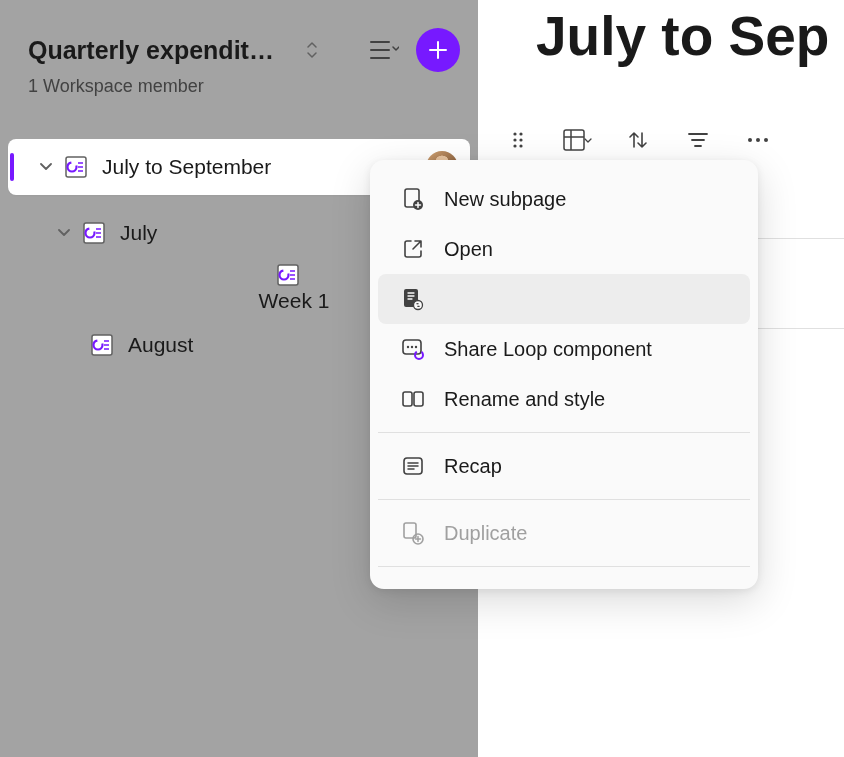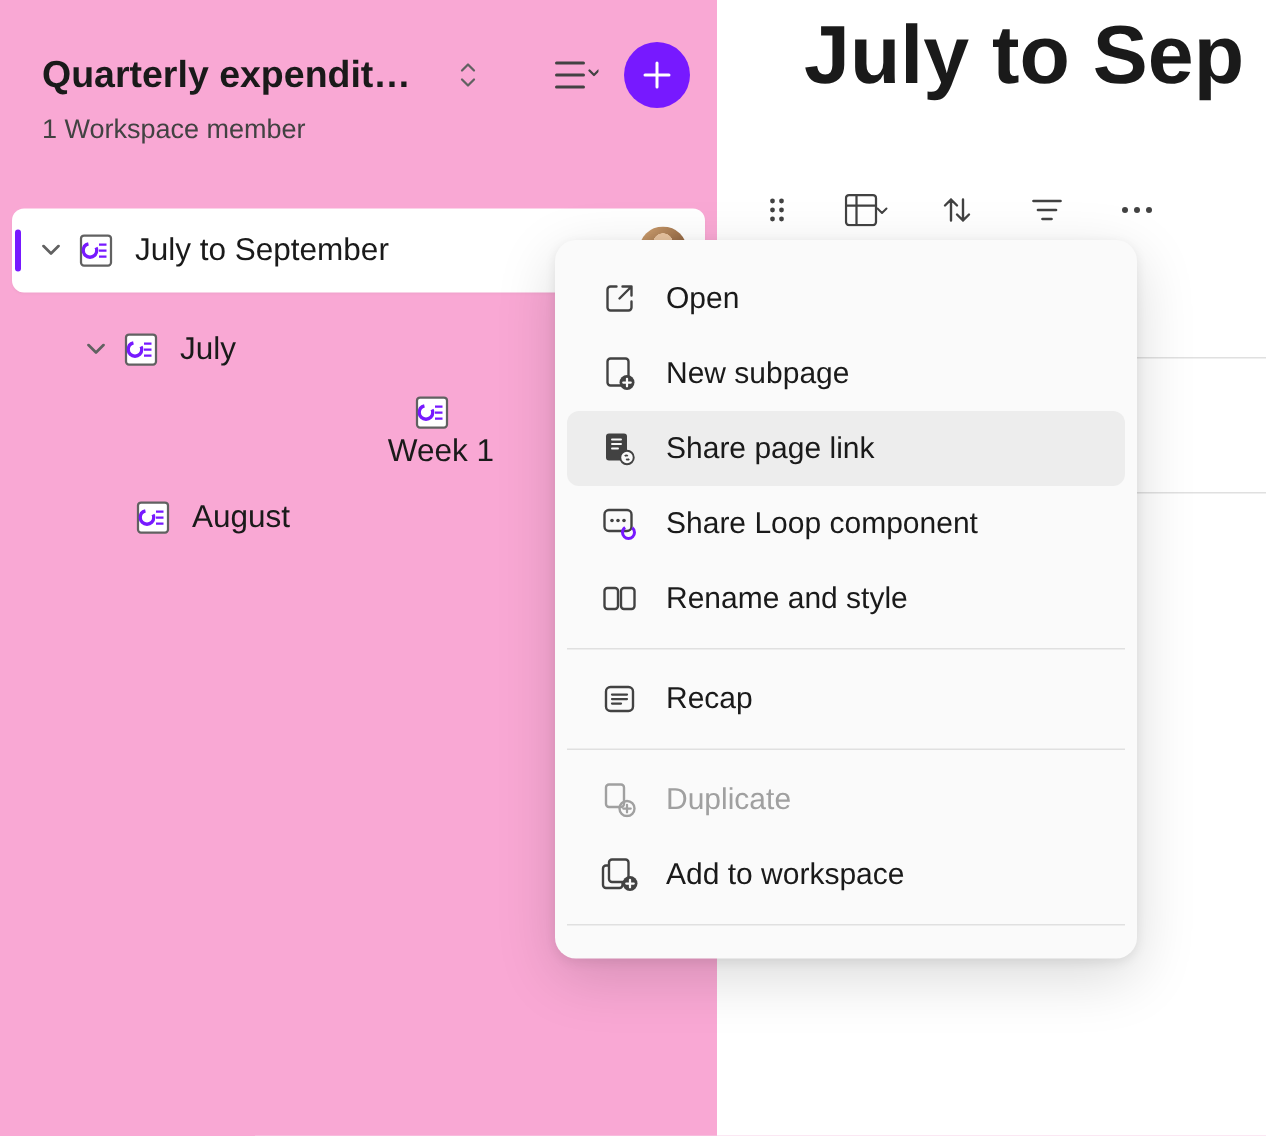--- a/index.html
+++ b/index.html
@@ -7,21 +7,21 @@
       font-family: 'Segoe UI', -apple-system, BlinkMacSystemFont, sans-serif;
       background: #f5f5f7;
       width: 844px;
       height: 757px;
       overflow: hidden;
       position: relative;
     }
     .sidebar {
       width: 478px;
       height: 100%;
-      background: #f9a8d4;
+      background: #a3a3a3;
       padding: 28px 0 0 0;
       position: absolute;
       left: 0;
       top: 0;
     }
     .main-area {
       position: absolute;
       left: 478px;
       top: 0;
       width: 366px;
@@ -79,21 +79,21 @@
     }
     .workspace-sub {
       padding: 4px 28px 0 28px;
       font-size: 18px;
       color: #424242;
     }
     .nav-tree { margin-top: 42px; }
     .nav-item {
       display: flex;
       align-items: center;
-      padding: 0 12px 0 18px;
+      padding: 0 12px 0 30px;
       height: 56px;
       font-size: 21px;
       color: #1a1a1a;
       cursor: pointer;
       position: relative;
     }
     .nav-item.selected {
       background: #fff;
       border-radius: 8px;
       margin: 0 8px 10px 8px;
@@ -344,47 +344,46 @@
   </div>
   <div class="content-lines">
     <div class="content-line"></div>
     <div class="content-line"></div>
   </div>
 </div>
 
 <div class="context-menu">
   <div class="menu-item">
     <div class="menu-icon">
-      <svg width="22" height="22" viewBox="0 0 22 22">
-          <path d="M9 3 H5 a2 2 0 0 0 -2 2 V17 a2 2 0 0 0 2 2 H17 a2 2 0 0 0 2 -2 V13" fill="none" stroke="currentColor" stroke-width="1.6" stroke-linecap="round"></path>
-          <path d="M13 3 H19 V9 M19 3 L11 11" fill="none" stroke="currentColor" stroke-width="1.6" stroke-linecap="round" stroke-linejoin="round"></path>
-        </svg>
-    </div>
-    <span>Open</span>
-  </div>
-  <div class="menu-item">
-    <div class="menu-icon">
       <svg width="24" height="24" viewBox="0 0 24 24">
           <rect x="4" y="2" width="14" height="18" rx="2" fill="none" stroke="currentColor" stroke-width="1.6"></rect>
           <circle cx="17" cy="18" r="5" fill="#424242"></circle>
           <path d="M17 15.5 V20.5 M14.5 18 H19.5" stroke="#fafafa" stroke-width="1.5" stroke-linecap="round"></path>
         </svg>
     </div>
     <span>New subpage</span>
+  </div>
+  <div class="menu-item">
+    <div class="menu-icon">
+      <svg width="22" height="22" viewBox="0 0 22 22">
+          <path d="M9 3 H5 a2 2 0 0 0 -2 2 V17 a2 2 0 0 0 2 2 H17 a2 2 0 0 0 2 -2 V13" fill="none" stroke="currentColor" stroke-width="1.6" stroke-linecap="round"></path>
+          <path d="M13 3 H19 V9 M19 3 L11 11" fill="none" stroke="currentColor" stroke-width="1.6" stroke-linecap="round" stroke-linejoin="round"></path>
+        </svg>
+    </div>
+    <span>Open</span>
   </div>
   <div class="menu-item hovered">
     <div class="menu-icon">
       <svg width="24" height="24" viewBox="0 0 24 24">
           <rect x="3" y="2" width="14" height="18" rx="2" fill="#424242"></rect>
           <path d="M7 6 H13 M7 9 H13 M7 12 H11" stroke="#fafafa" stroke-width="1.3" stroke-linecap="round"></path>
           <circle cx="17" cy="18" r="4.5" fill="#fafafa" stroke="#424242" stroke-width="1.3"></circle>
           <path d="M15.5 17 a1.5 1.5 0 0 1 2 0 M16.5 19 a1.5 1.5 0 0 0 2 0" fill="none" stroke="#424242" stroke-width="1.2"></path>
         </svg>
     </div>
-    <span>Share page link</span>
   </div>
   <div class="menu-item">
     <div class="menu-icon">
       <svg width="24" height="24" viewBox="0 0 24 24">
           <rect x="2" y="3" width="18" height="14" rx="3" fill="none" stroke="currentColor" stroke-width="1.6"></rect>
           <circle cx="7" cy="10" r="1.2" fill="currentColor"></circle>
           <circle cx="11" cy="10" r="1.2" fill="currentColor"></circle>
           <circle cx="15" cy="10" r="1.2" fill="currentColor"></circle>
           <circle cx="18" cy="18" r="4" fill="none" stroke="#7719ff" stroke-width="2" stroke-dasharray="16 5"></circle>
         </svg>
@@ -418,27 +417,16 @@
   <div class="menu-item disabled">
     <div class="menu-icon">
       <svg width="24" height="24" viewBox="0 0 24 24">
           <rect x="3" y="2" width="12" height="15" rx="2" fill="none" stroke="currentColor" stroke-width="1.6"></rect>
           <circle cx="17" cy="18" r="5" fill="none" stroke="currentColor" stroke-width="1.6"></circle>
           <path d="M17 15.5 V20.5 M14.5 18 H19.5" stroke="currentColor" stroke-width="1.5" stroke-linecap="round"></path>
         </svg>
     </div>
     <span>Duplicate</span>
   </div>
-  <div class="menu-item">
-    <div class="menu-icon">
-      <svg width="26" height="24" viewBox="0 0 26 24">
-          <rect x="2" y="6" width="13" height="15" rx="2" fill="none" stroke="currentColor" stroke-width="1.6"></rect>
-          <rect x="6" y="2" width="13" height="15" rx="2" fill="#fafafa" stroke="currentColor" stroke-width="1.6"></rect>
-          <circle cx="20" cy="18" r="5" fill="#424242"></circle>
-          <path d="M20 15.5 V20.5 M17.5 18 H22.5" stroke="#fafafa" stroke-width="1.5" stroke-linecap="round"></path>
-        </svg>
-    </div>
-    <span>Add to workspace</span>
-  </div>
 
   <div class="menu-divider"></div>
 
 </div>
 
 </body></html>

